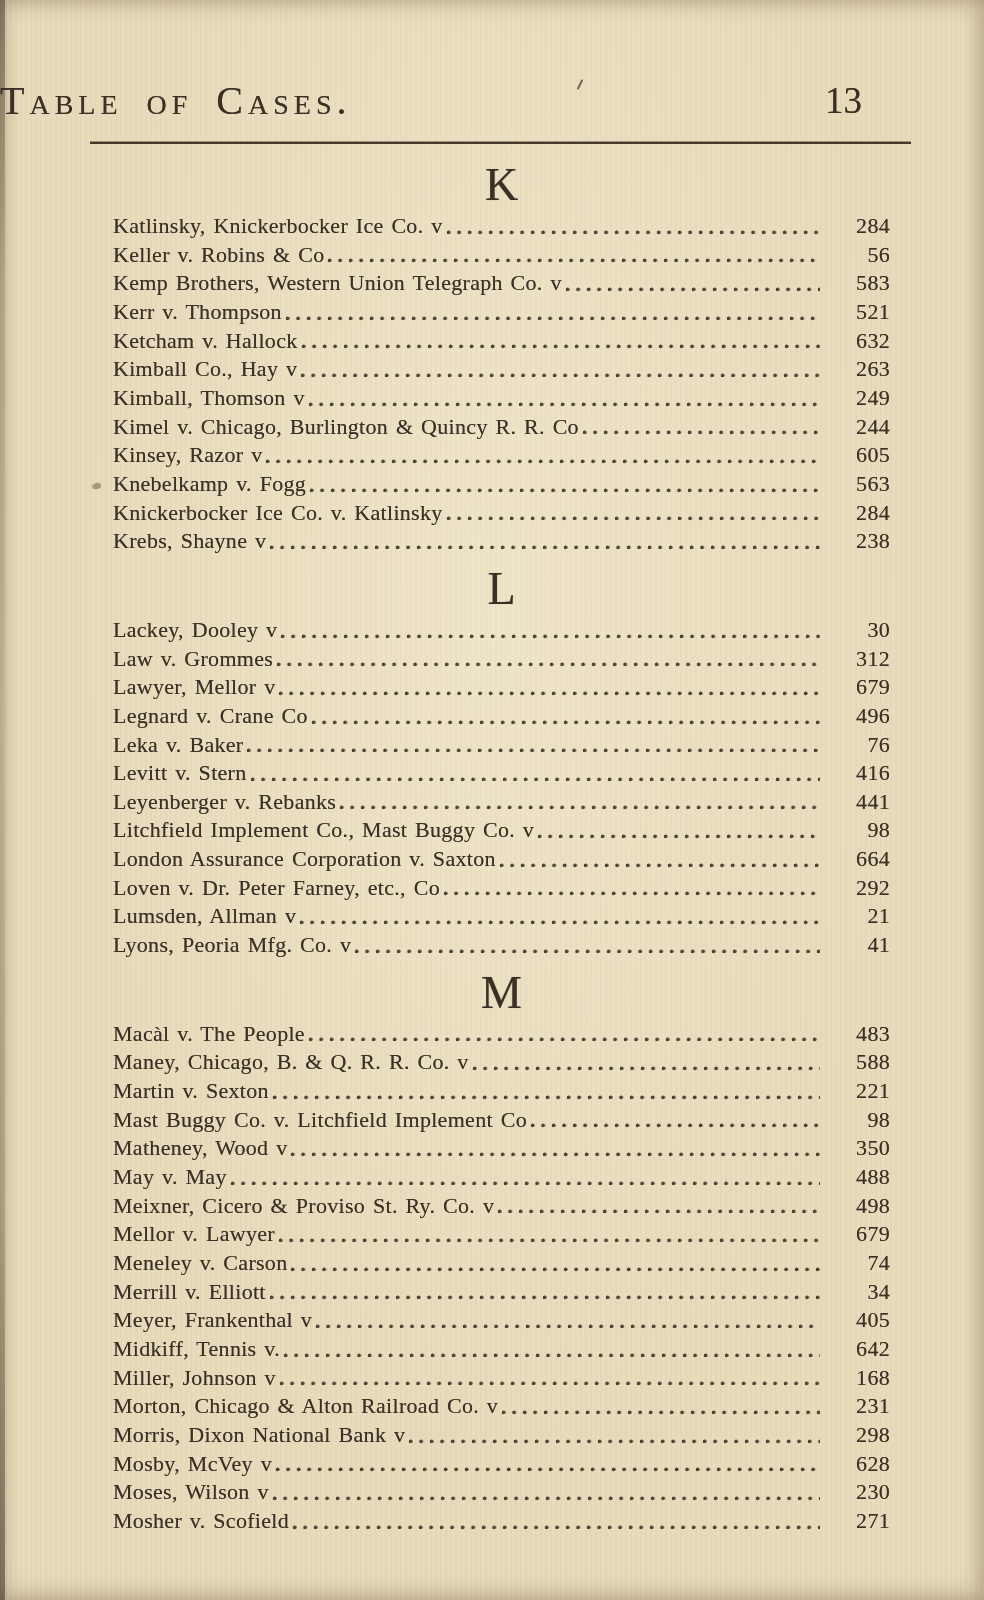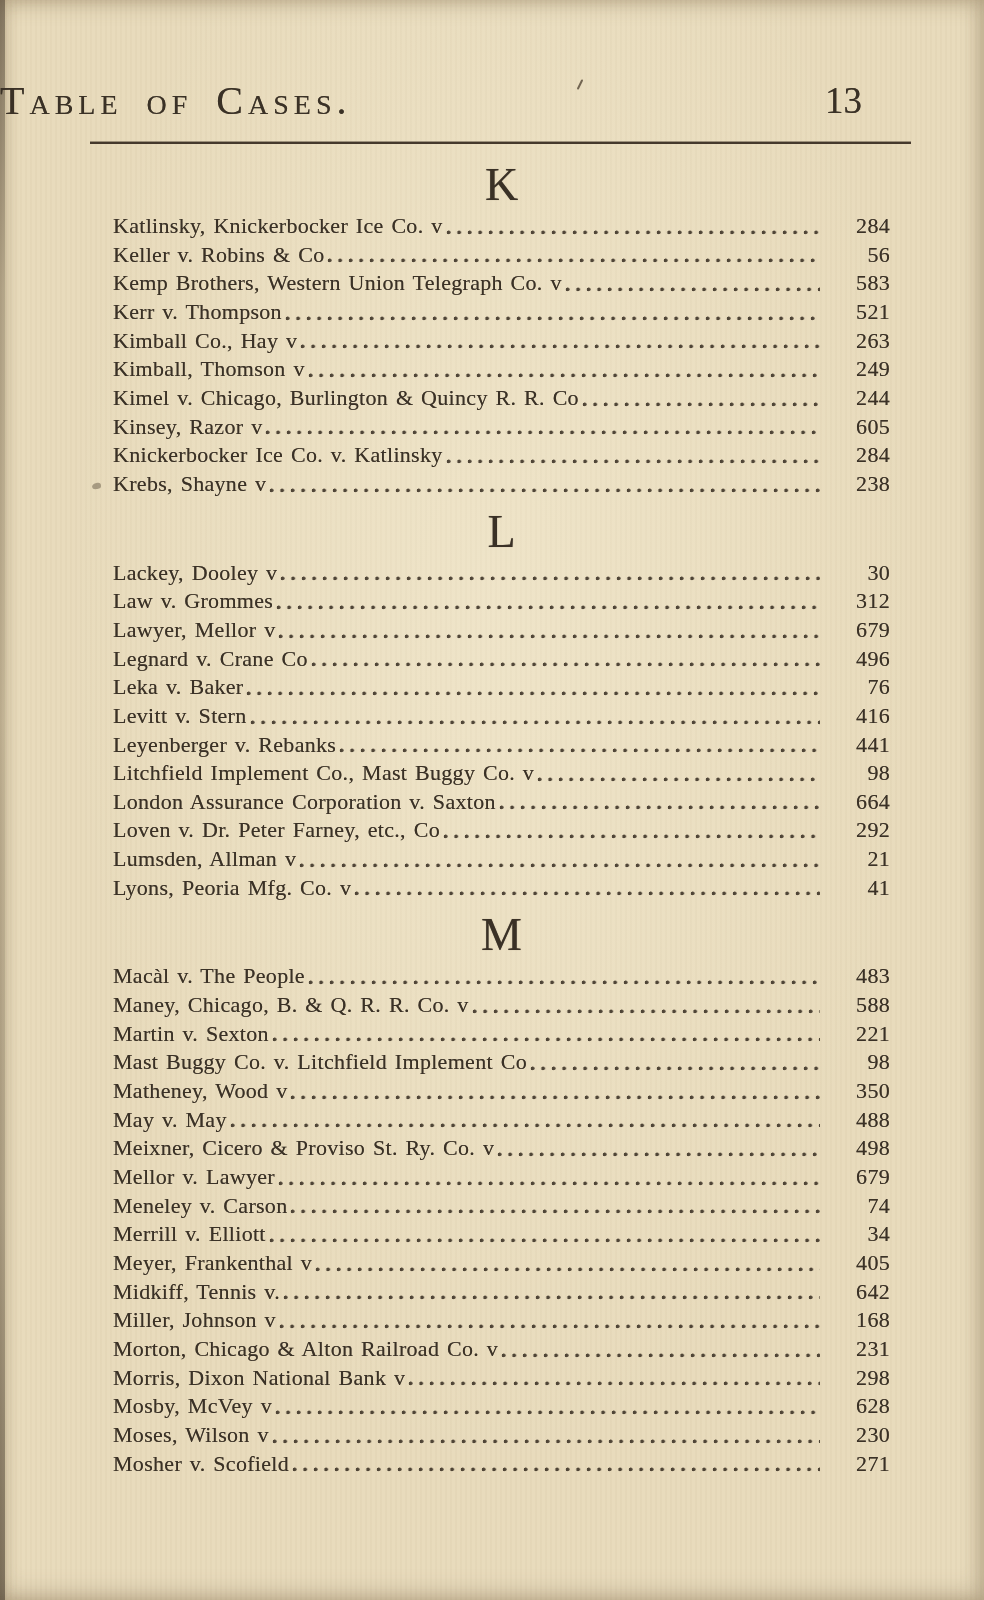--- a/index.html
+++ b/index.html
@@ -130,20 +130,25 @@
     <span class="dots"></span>
     <span class="num">583</span>
   </div>
 
   <div class="row">
     <span class="name">Kerr v. Thompson</span>
     <span class="dots"></span>
     <span class="num">521</span>
   </div>
 
+  <div class="row">
+    <span class="name">Ketcham v. Hallock</span>
+    <span class="dots"></span>
+    <span class="num">632</span>
+  </div>
 
   <div class="row">
     <span class="name">Kimball Co., Hay v</span>
     <span class="dots"></span>
     <span class="num">263</span>
   </div>
 
   <div class="row">
     <span class="name">Kimball, Thomson v</span>
     <span class="dots"></span>
@@ -155,20 +160,25 @@
     <span class="dots"></span>
     <span class="num">244</span>
   </div>
 
   <div class="row">
     <span class="name">Kinsey, Razor v</span>
     <span class="dots"></span>
     <span class="num">605</span>
   </div>
 
+  <div class="row">
+    <span class="name">Knebelkamp v. Fogg</span>
+    <span class="dots"></span>
+    <span class="num">563</span>
+  </div>
 
   <div class="row">
     <span class="name">Knickerbocker Ice Co. v. Katlinsky</span>
     <span class="dots"></span>
     <span class="num">284</span>
   </div>
 
   <div class="row">
     <span class="name">Krebs, Shayne v</span>
     <span class="dots"></span>

